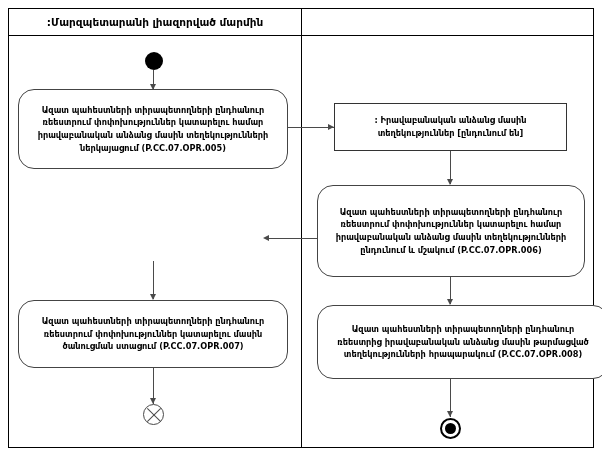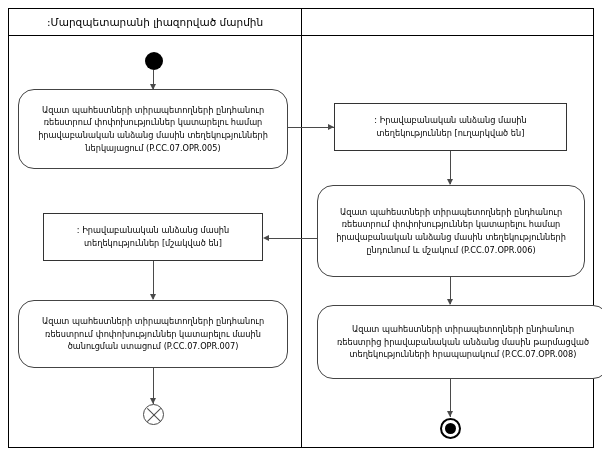--- a/index.html
+++ b/index.html
@@ -9,20 +9,21 @@
   }
   body {
     font-family: "DejaVu Sans", sans-serif;
   }
   #canvas {
     position: relative;
     width: 602px;
     height: 455px;
     background: #ffffff;
     overflow: hidden;
+    font-weight: bold;
   }
 
   
   .lane-frame {
     position: absolute;
     box-sizing: border-box;
     border: 1px solid #000000;
     background: transparent;
   }
   .lane-header {
@@ -168,41 +169,38 @@
   <div class="edge-v" style="left:153px; top:70px; height:19px;"></div>
   <div class="arrow-down" style="left:150px; top:84px;"></div>
 
   <div class="node action" style="left:18px; top:89px; width:270px; height:80px;">
     <span class="node-text">Ազատ պահեստների տիրապետողների ընդհանուր ռեեստրում փոփոխություններ կատարելու համար իրավաբանական անձանց մասին տեղեկությունների ներկայացում (P.CC.07.OPR.005)</span>
   </div>
 
   <div class="edge-h" style="left:288px; top:127px; width:46px;"></div>
   <div class="arrow-right" style="left:328px; top:123.5px;"></div>
 
-  <div class="node object-node" style="left:43px; top:213px; width:220px; height:48px;">
-    <span class="node-text">: Իրավաբանական անձանց մասին տեղեկություններ [մշակված են]</span>
-  </div>
 
   <div class="edge-v" style="left:153px; top:261px; height:38px;"></div>
   <div class="arrow-down" style="left:150px; top:294px;"></div>
 
   <div class="node action" style="left:18px; top:300px; width:270px; height:68px;">
     <span class="node-text">Ազատ պահեստների տիրապետողների ընդհանուր ռեեստրում փոփոխություններ կատարելու մասին ծանուցման ստացում (P.CC.07.OPR.007)</span>
   </div>
 
   <div class="edge-v" style="left:153px; top:368px; height:36px;"></div>
   <div class="arrow-down" style="left:150px; top:398px;"></div>
 
   <div class="flow-final-node" style="left:143px; top:404px; width:21px; height:21px;">
     <span class="x1"></span>
     <span class="x2"></span>
   </div>
 
   <div class="node object-node" style="left:334px; top:103px; width:233px; height:48px;">
-    <span class="node-text">: Իրավաբանական անձանց մասին տեղեկություններ [ուղարկված են]</span>
+    <span class="node-text">: Իրավաբանական անձանց մասին տեղեկություններ [ընդունում են]</span>
   </div>
 
   <div class="edge-v" style="left:450px; top:151px; height:33px;"></div>
   <div class="arrow-down" style="left:447px; top:179px;"></div>
 
   <div class="node action" style="left:317px; top:185px; width:268px; height:92px;">
     <span class="node-text">Ազատ պահեստների տիրապետողների ընդհանուր ռեեստրում փոփոխություններ կատարելու համար իրավաբանական անձանց մասին տեղեկությունների ընդունում և մշակում (P.CC.07.OPR.006)</span>
   </div>
 
   <div class="edge-h" style="left:268px; top:238px; width:49px;"></div>

